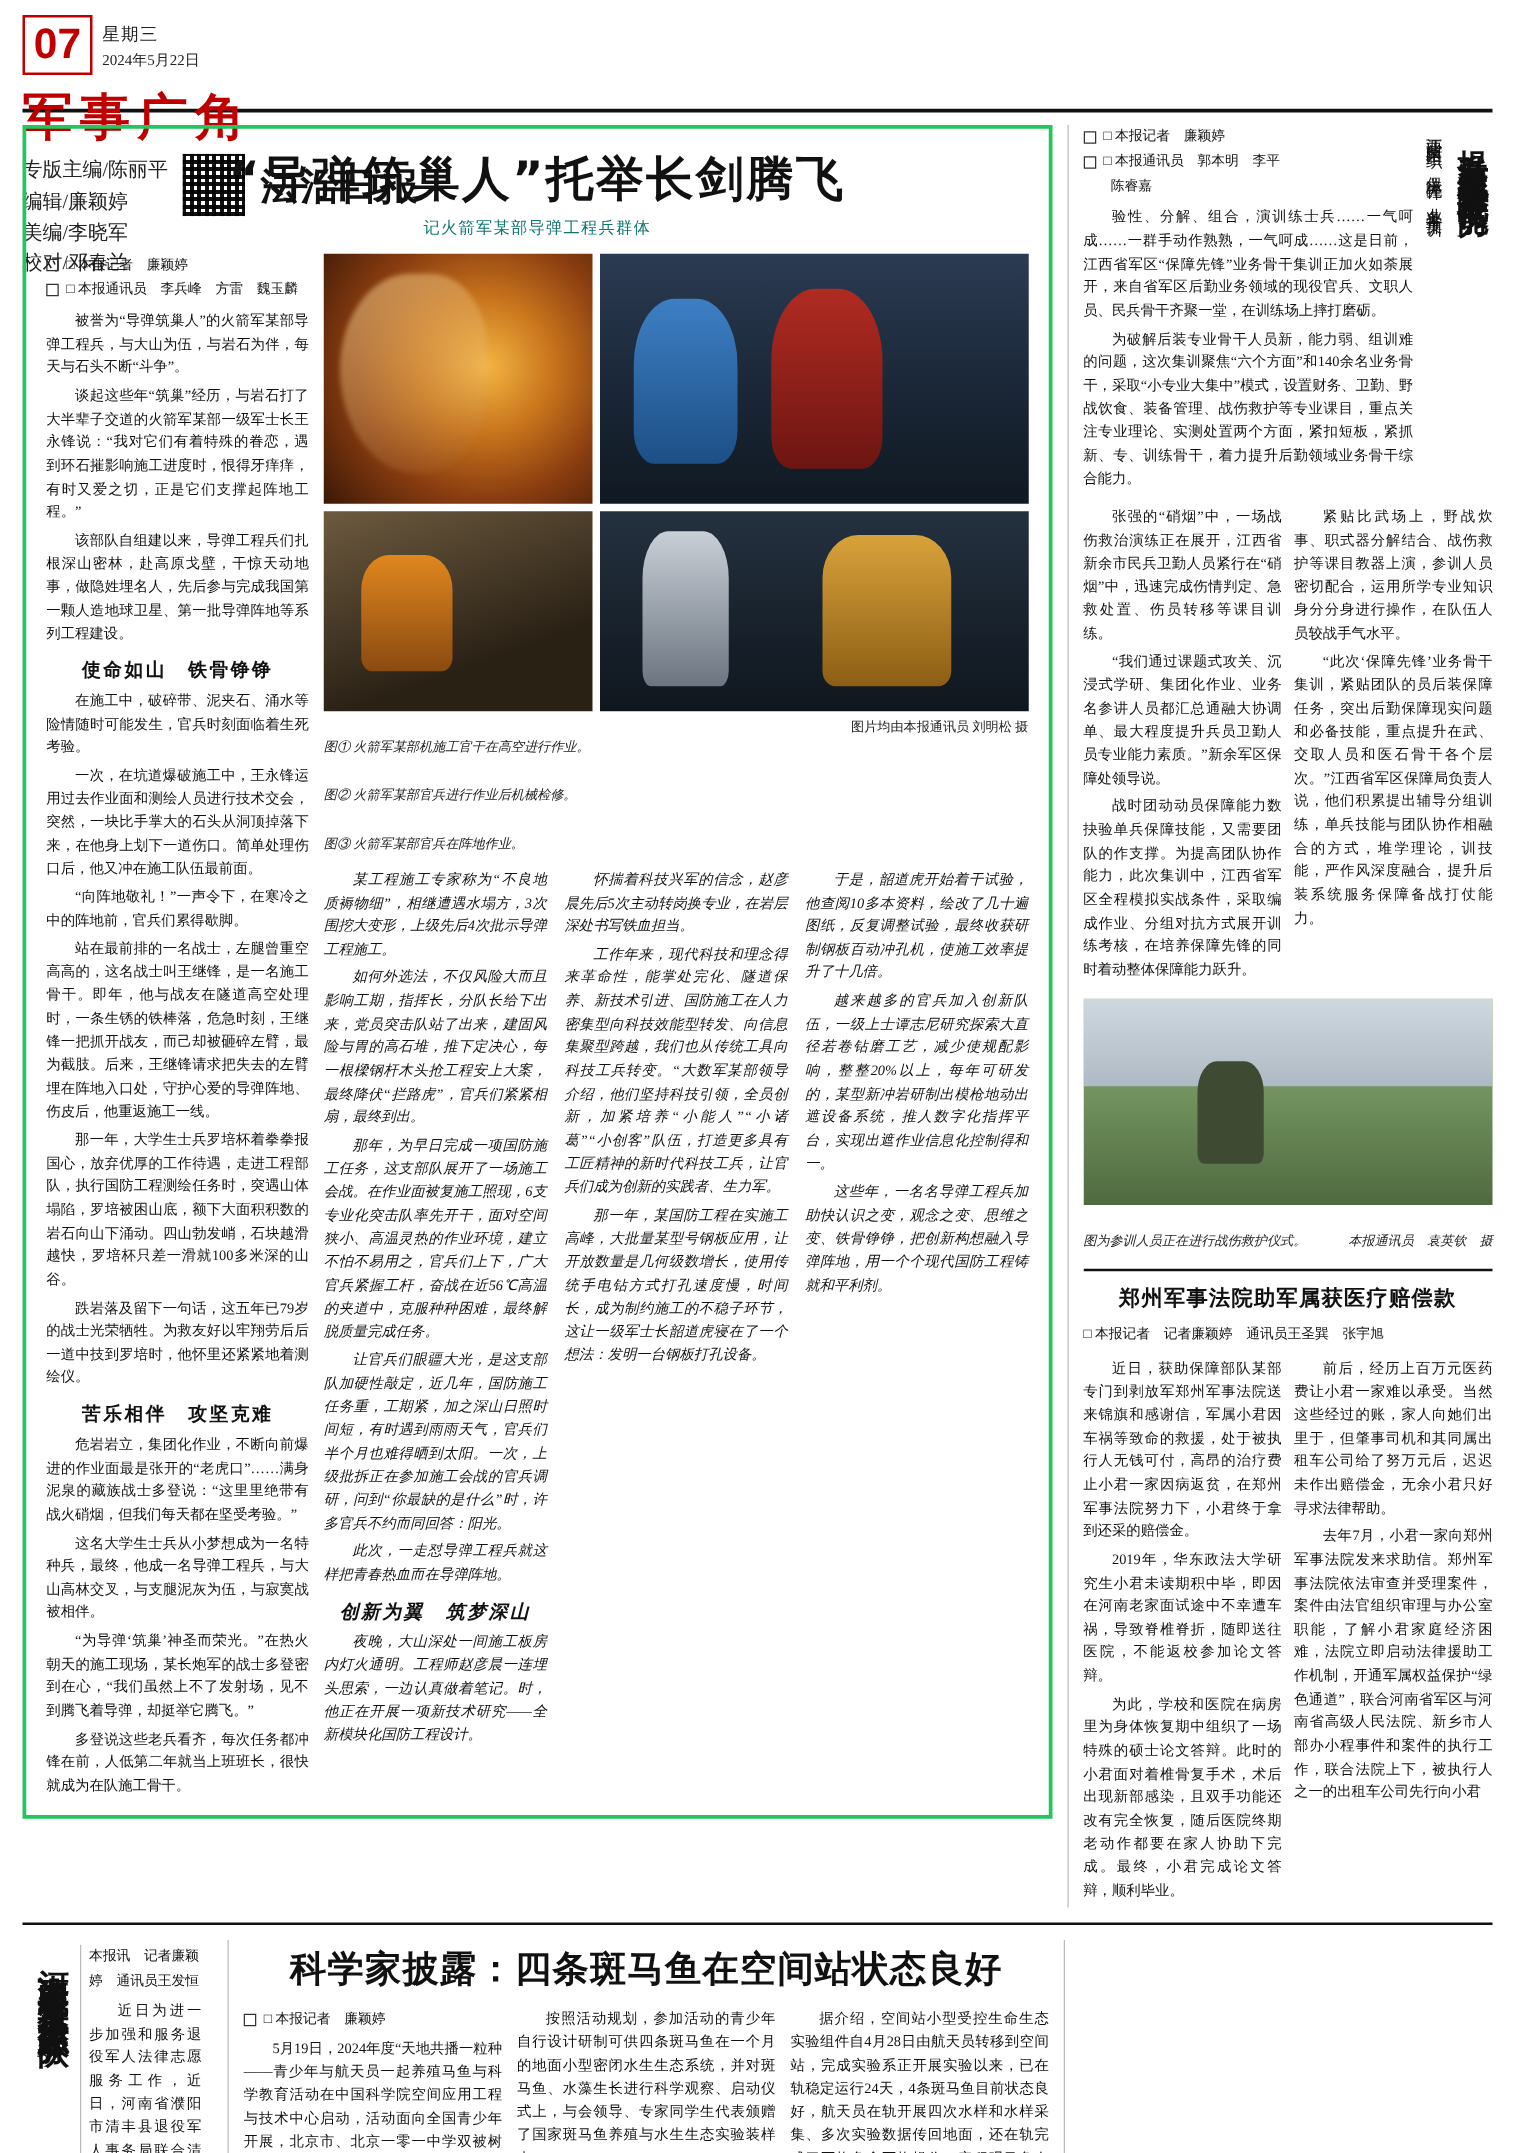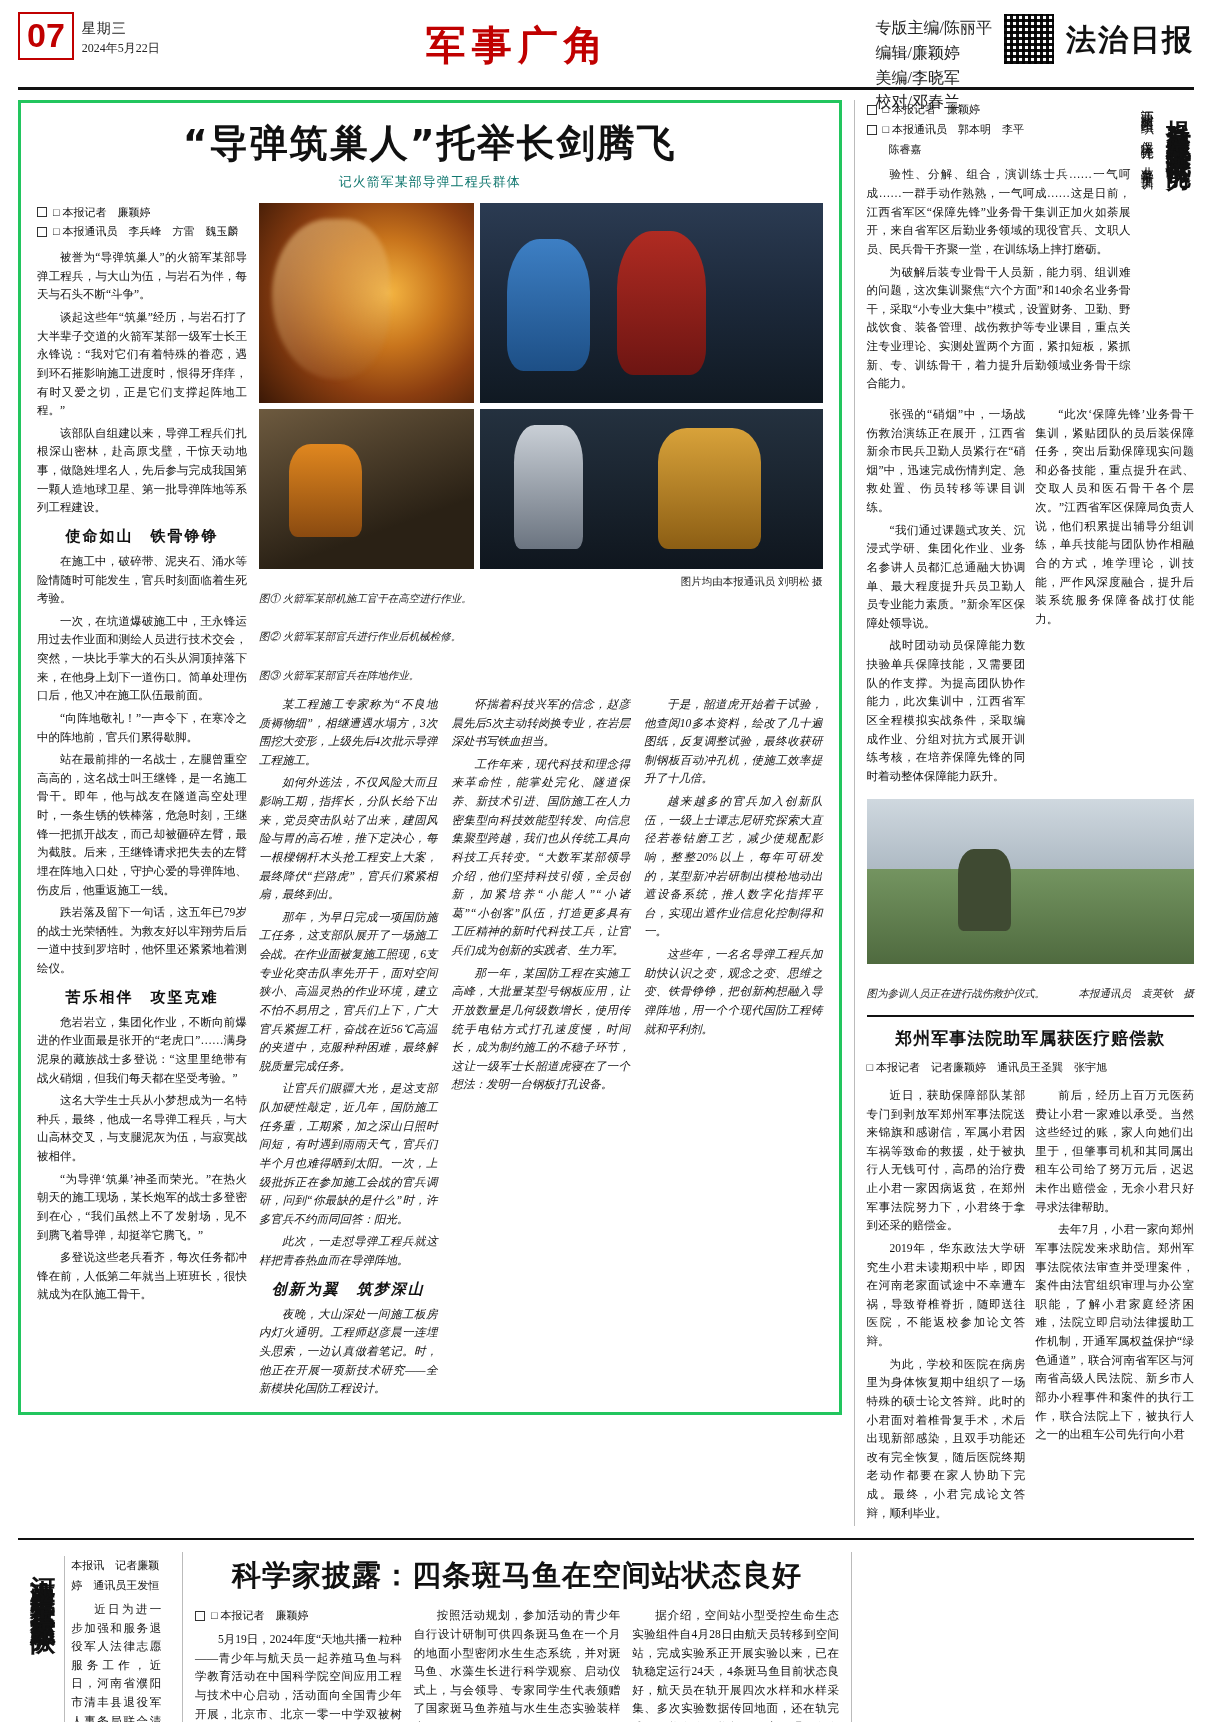--- a/index.html
+++ b/index.html
@@ -19,20 +19,21 @@
   }
   
   .masthead{
     display:flex;
     align-items:flex-start;
     justify-content:space-between;
     border-bottom:3px solid #111;
     padding-bottom:2px;
     height:78px;
     box-sizing:border-box;
+    flex-direction:column;
   }
   .mh-left{display:flex;align-items:flex-start;gap:8px;}
   .pagenum{
     border:2px solid #c00000;
     color:#c00000;
     font-weight:bold;
     font-size:34px;
     line-height:1;
     padding:4px 7px 6px 7px;
     font-family:"Liberation Sans", sans-serif;
@@ -232,20 +233,21 @@
               </div>
             </div>
             <p class="txt">被誉为“导弹筑巢人”的火箭军某部导弹工程兵，与大山为伍，与岩石为伴，每天与石头不断“斗争”。</p>
             <p class="txt">谈起这些年“筑巢”经历，与岩石打了大半辈子交道的火箭军某部一级军士长王永锋说：“我对它们有着特殊的眷恋，遇到环石摧影响施工进度时，恨得牙痒痒，有时又爱之切，正是它们支撑起阵地工程。”</p>
             <p class="txt">该部队自组建以来，导弹工程兵们扎根深山密林，赴高原戈壁，干惊天动地事，做隐姓埋名人，先后参与完成我国第一颗人造地球卫星、第一批导弹阵地等系列工程建设。</p>
             <h4 class="sub">使命如山　铁骨铮铮</h4>
             <p class="txt">在施工中，破碎带、泥夹石、涌水等险情随时可能发生，官兵时刻面临着生死考验。</p>
             <p class="txt">一次，在坑道爆破施工中，王永锋运用过去作业面和测绘人员进行技术交会，突然，一块比手掌大的石头从洞顶掉落下来，在他身上划下一道伤口。简单处理伤口后，他又冲在施工队伍最前面。</p>
             <p class="txt">“向阵地敬礼！”一声令下，在寒冷之中的阵地前，官兵们累得歇脚。</p>
             <p class="txt">站在最前排的一名战士，左腿曾重空高高的，这名战士叫王继锋，是一名施工骨干。即年，他与战友在隧道高空处理时，一条生锈的铁棒落，危急时刻，王继锋一把抓开战友，而己却被砸碎左臂，最为截肢。后来，王继锋请求把失去的左臂埋在阵地入口处，守护心爱的导弹阵地、伤皮后，他重返施工一线。</p>
+            <p class="txt">那一年，大学生士兵罗培杯着拳拳报国心，放弃优厚的工作待遇，走进工程部队，执行国防工程测绘任务时，突遇山体塌陷，罗培被困山底，额下大面积积数的岩石向山下涌动。四山勃发峭，石块越滑越快，罗培杯只差一滑就100多米深的山谷。</p>
             <p class="txt">跌岩落及留下一句话，这五年已79岁的战士光荣牺牲。为救友好以牢翔劳后后一道中技到罗培时，他怀里还紧紧地着测绘仪。</p>
             <h4 class="sub">苦乐相伴　攻坚克难</h4>
             <p class="txt">危岩岩立，集团化作业，不断向前爆进的作业面最是张开的“老虎口”……满身泥泉的藏族战士多登说：“这里里绝带有战火硝烟，但我们每天都在坚受考验。”</p>
             <p class="txt">这名大学生士兵从小梦想成为一名特种兵，最终，他成一名导弹工程兵，与大山高林交叉，与支腿泥灰为伍，与寂寞战被相伴。</p>
             <p class="txt">“为导弹‘筑巢’神圣而荣光。”在热火朝天的施工现场，某长炮军的战士多登密到在心，“我们虽然上不了发射场，见不到腾飞着导弹，却挺举它腾飞。”</p>
             <p class="txt">多登说这些老兵看齐，每次任务都冲锋在前，人低第二年就当上班班长，很快就成为在队施工骨干。</p>
           </div>
 
           <div class="feat-mediacol">
             <div class="ph-top">
@@ -316,20 +318,21 @@
         <div class="vtitle">提升后装系统服务保障备战打仗能力</div>
       </div>
 
       <div class="right-textblock">
         <div>
           <p class="txt">张强的“硝烟”中，一场战伤救治演练正在展开，江西省新余市民兵卫勤人员紧行在“硝烟”中，迅速完成伤情判定、急救处置、伤员转移等课目训练。</p>
           <p class="txt">“我们通过课题式攻关、沉浸式学研、集团化作业、业务名参讲人员都汇总通融大协调单、最大程度提升兵员卫勤人员专业能力素质。”新余军区保障处领导说。</p>
           <p class="txt">战时团动动员保障能力数抉验单兵保障技能，又需要团队的作支撑。为提高团队协作能力，此次集训中，江西省军区全程模拟实战条件，采取编成作业、分组对抗方式展开训练考核，在培养保障先锋的同时着动整体保障能力跃升。</p>
         </div>
         <div>
+          <p class="txt">紧贴比武场上，野战炊事、职式器分解结合、战伤救护等课目教器上演，参训人员密切配合，运用所学专业知识身分分身进行操作，在队伍人员较战手气水平。</p>
           <p class="txt">“此次‘保障先锋’业务骨干集训，紧贴团队的员后装保障任务，突出后勤保障现实问题和必备技能，重点提升在武、交取人员和医石骨干各个层次。”江西省军区保障局负责人说，他们积累提出辅导分组训练，单兵技能与团队协作相融合的方式，堆学理论，训技能，严作风深度融合，提升后装系统服务保障备战打仗能力。</p>
         </div>
       </div>
 
       <div class="photo photo-right"></div>
       <div style="display:flex;justify-content:space-between;">
         <div class="cap">图为参训人员正在进行战伤救护仪式。</div>
         <div class="cap">本报通讯员　袁英钦　摄</div>
       </div>
 

